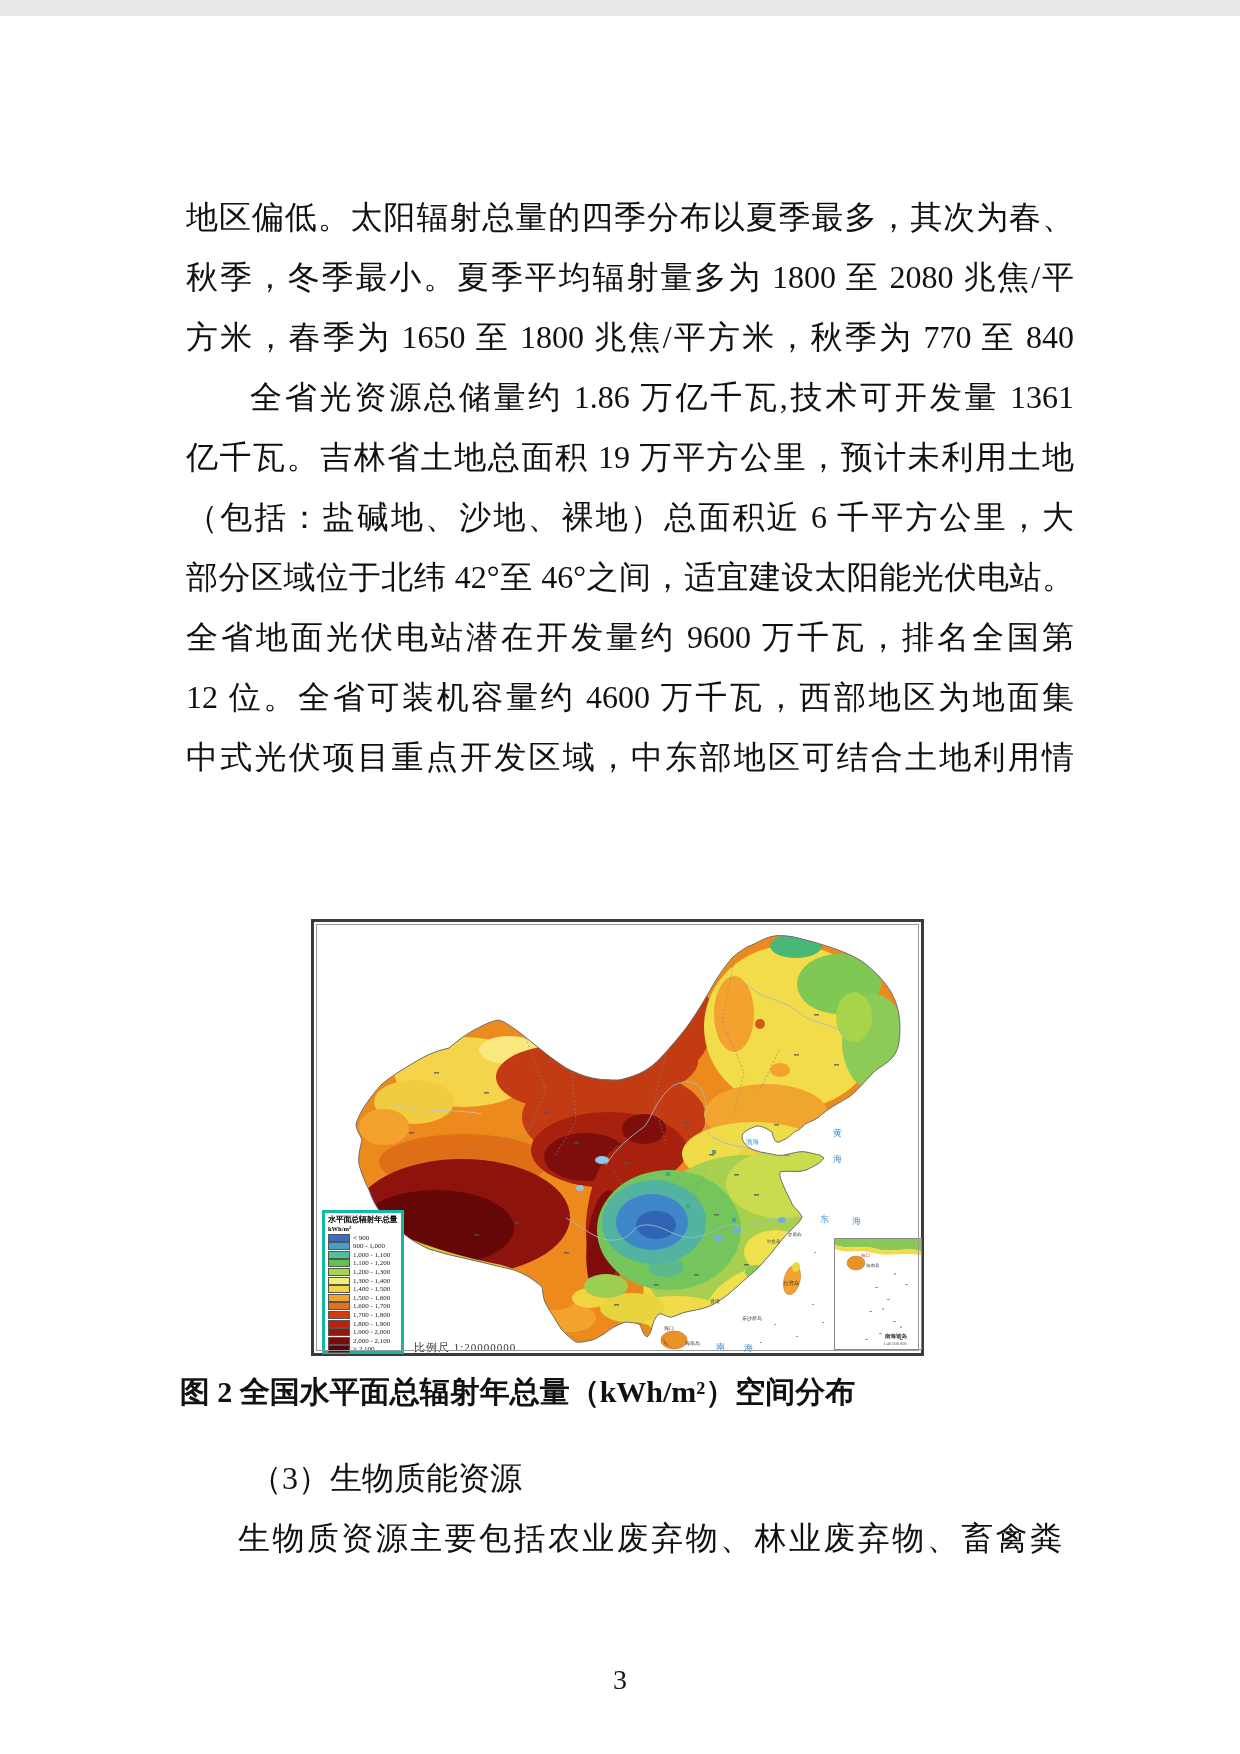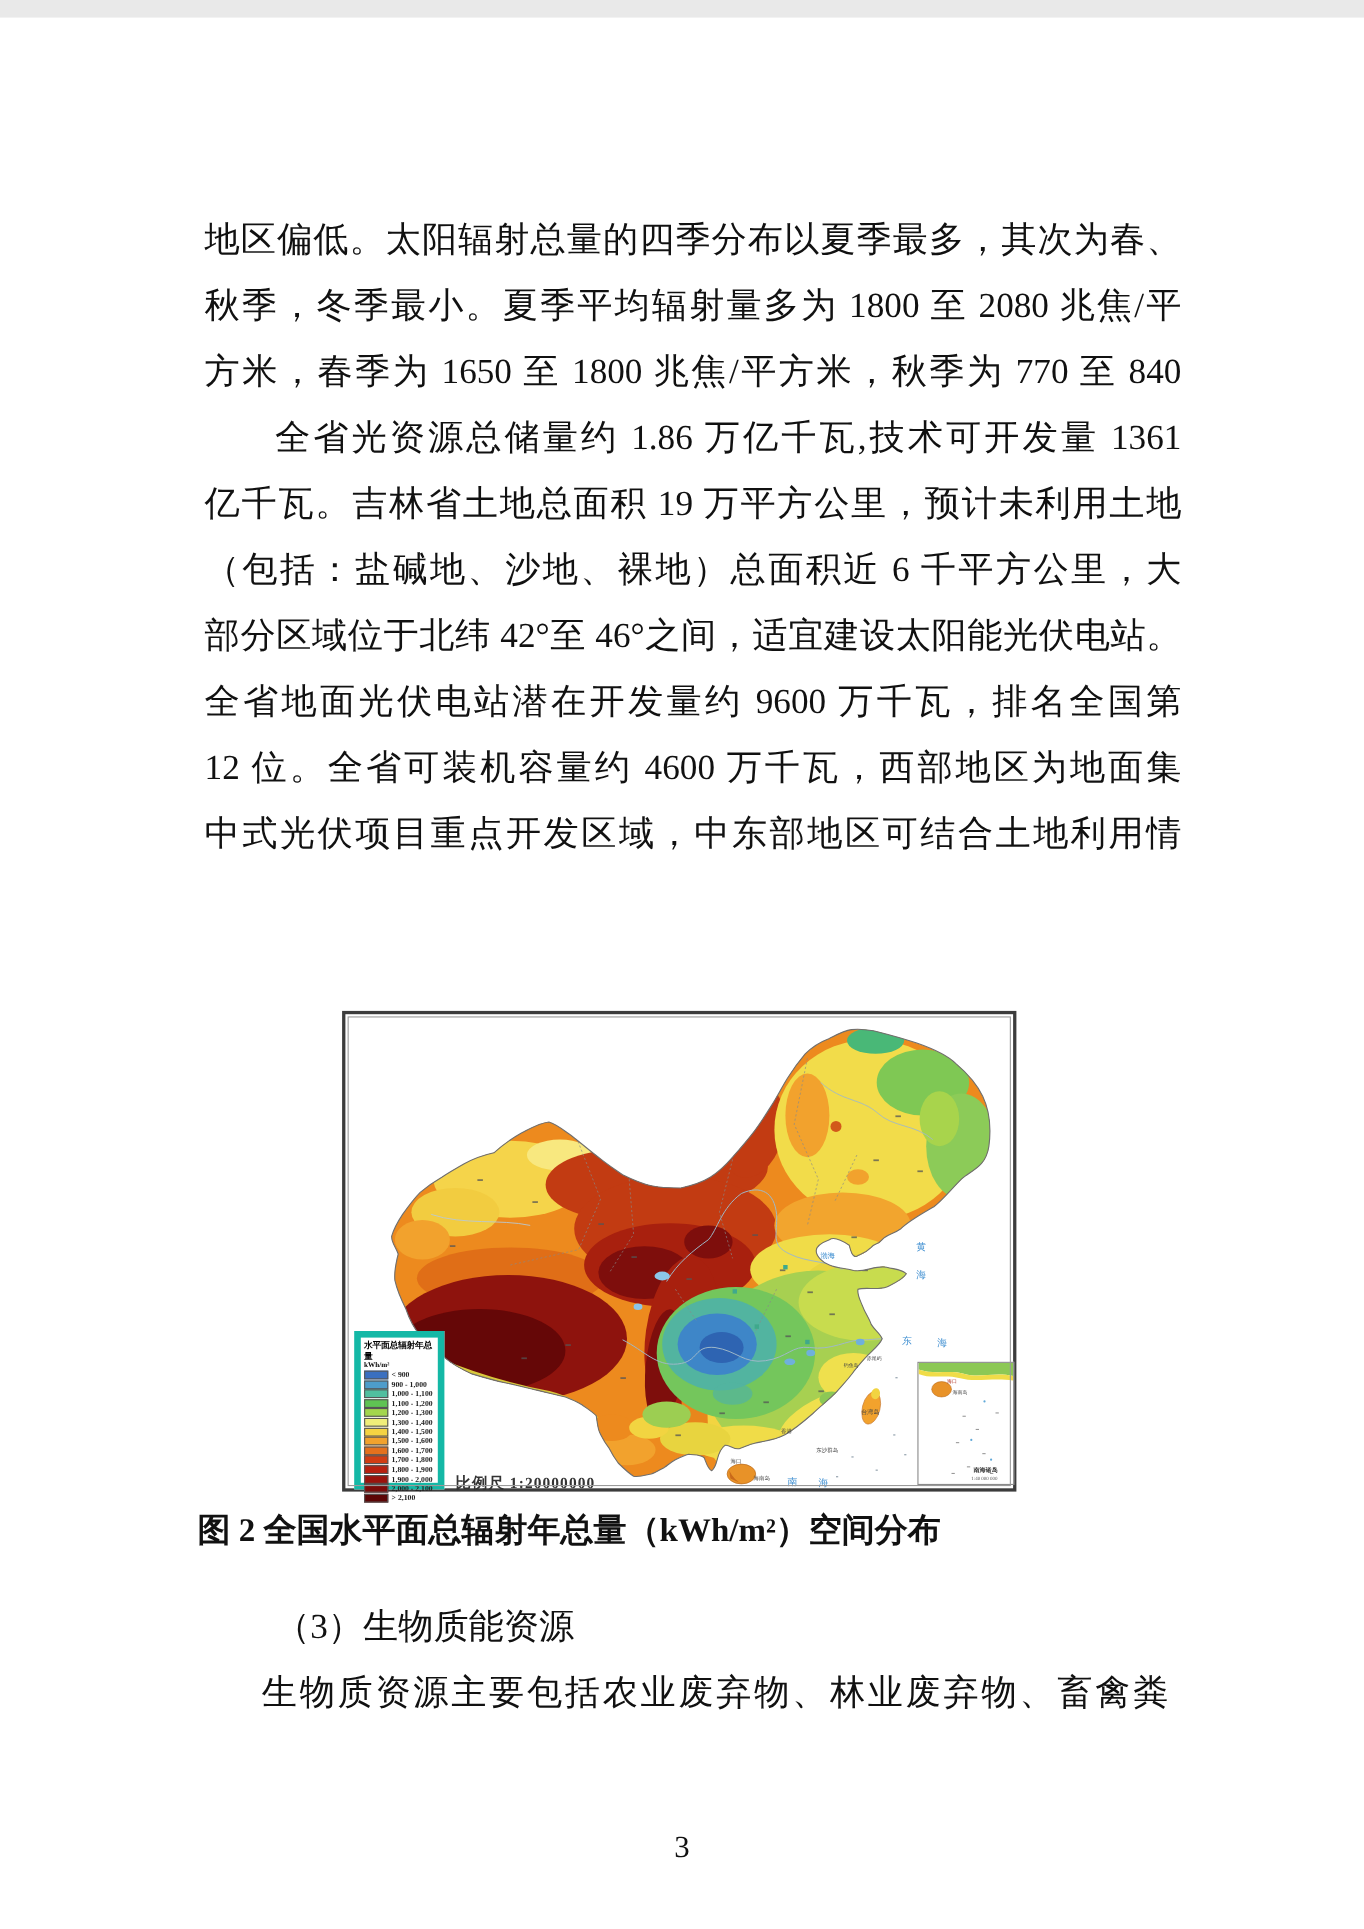--- a/index.html
+++ b/index.html
@@ -9,27 +9,27 @@
   .ln{height:60px;white-space:nowrap;}
   .j{text-align:justify;text-align-last:justify;text-justify:inter-character;white-space:normal;}
   .ind{text-indent:64px;}
   
   #figure{position:absolute;left:311px;top:903px;width:613px;height:437px;background:#fff;
           border:3px solid #3c3c3c;box-sizing:border-box;}
   #figure .innerframe{position:absolute;inset:2px;border:1px solid #9a9a9a;pointer-events:none;}
   #mapsvg{position:absolute;left:0;top:0;width:607px;height:431px;}
   
   #legend{position:absolute;left:8px;top:288px;width:82px;height:144px;background:#fff;
-          border:6px solid #14b8a6;box-sizing:border-box;padding:2px 0 0 3px;font-family:"Liberation Serif","DejaVu Serif",serif;}
+          border:3px solid #14b8a6;box-sizing:border-box;padding:2px 0 0 3px;font-family:"Liberation Serif","DejaVu Serif",serif;}
   #legend .lt{font-size:8px;font-weight:bold;letter-spacing:-0.3px;color:#000;line-height:10px;}
   #legend .lu{font-size:6.5px;font-weight:bold;color:#000;line-height:8px;}
-  .lrow{display:flex;align-items:flex-start;height:8.6px;font-weight:bold;}
+  .lrow{display:flex;align-items:flex-end;height:8.6px;}
   .lsw{display:inline-block;width:20px;height:6px;border:0.5px solid #555;margin-right:3px;flex:0 0 auto;}
   .llb{font-size:7px;color:#222;white-space:nowrap;line-height:8px;}
-  #mapscale{position:absolute;left:100px;top:418px;font-size:14px;color:#333;letter-spacing:1px;font-weight:bold;}
+  #mapscale{position:absolute;left:100px;top:418px;font-size:11px;color:#333;letter-spacing:1px;}
   
   #inset{position:absolute;left:520px;top:316px;width:88px;height:112px;background:#fff;border:1px solid #8a8a8a;box-sizing:border-box;}
   
   #caption{position:absolute;left:0;top:1354px;width:1035px;text-align:center;font-size:30px;font-weight:bold;line-height:44px;}
   #heading3{position:absolute;left:186px;top:1432px;width:888px;font-size:32px;line-height:60px;text-indent:64px;}
   #para3{position:absolute;left:174px;top:1492px;width:888px;font-size:32px;line-height:60px;}
   #pagenum{position:absolute;left:0;top:1648px;width:1240px;text-align:center;font-size:28px;}
 </style>
 </head>
 <body>

